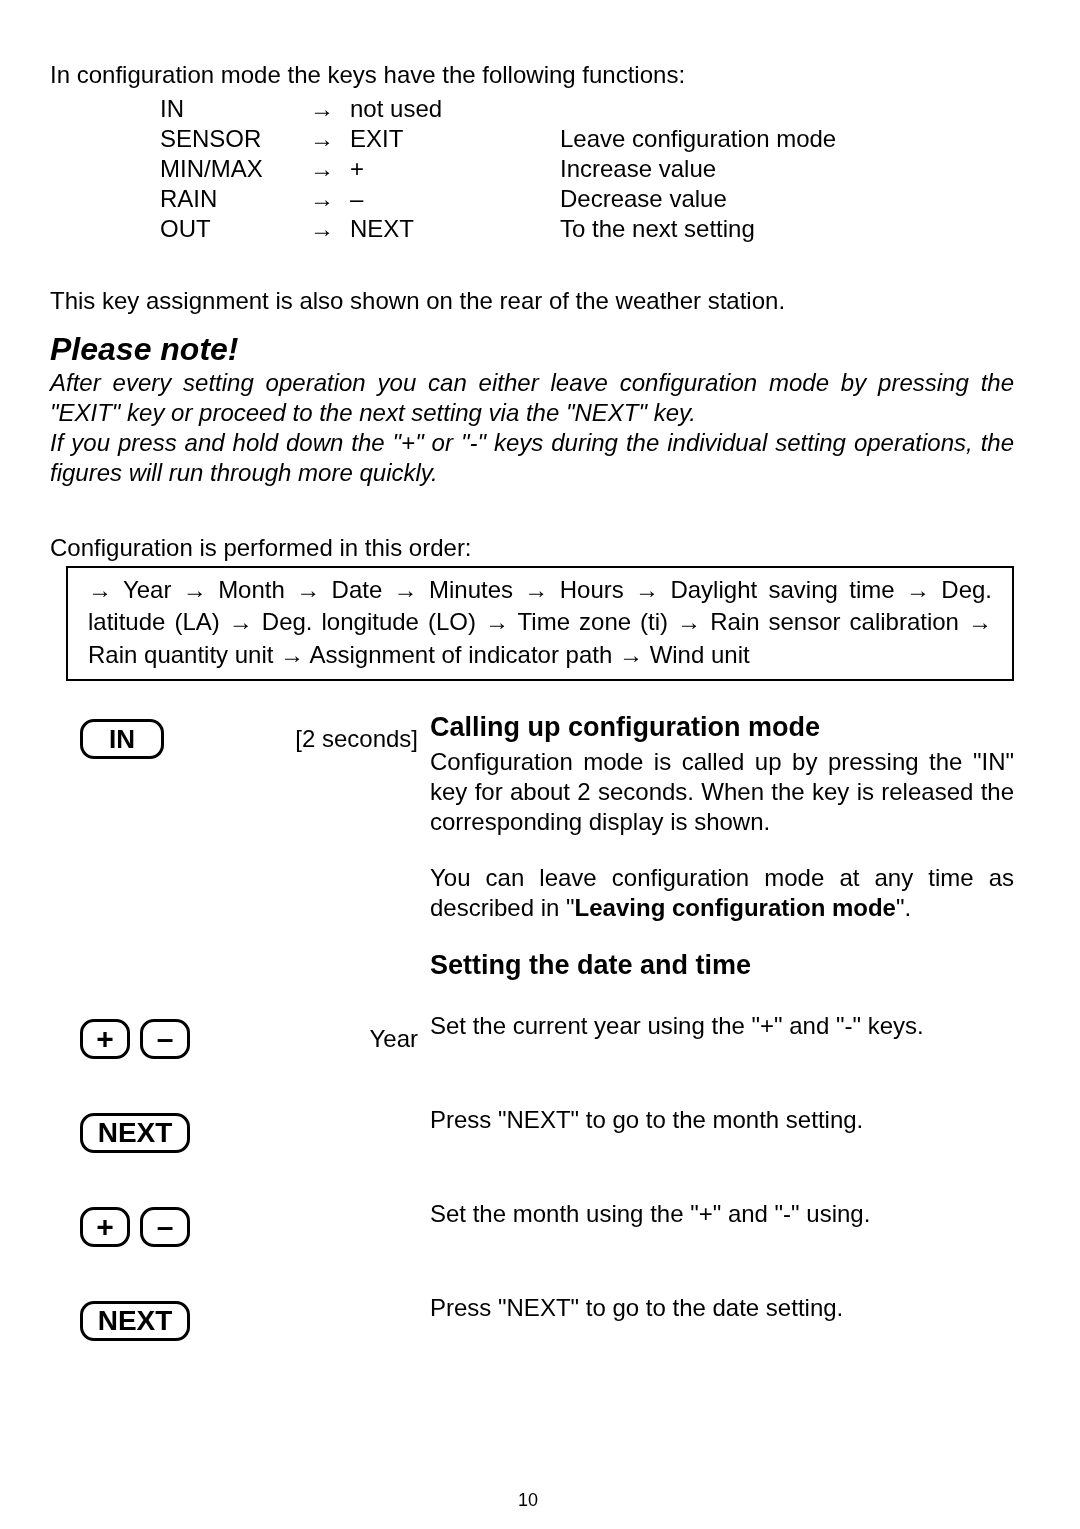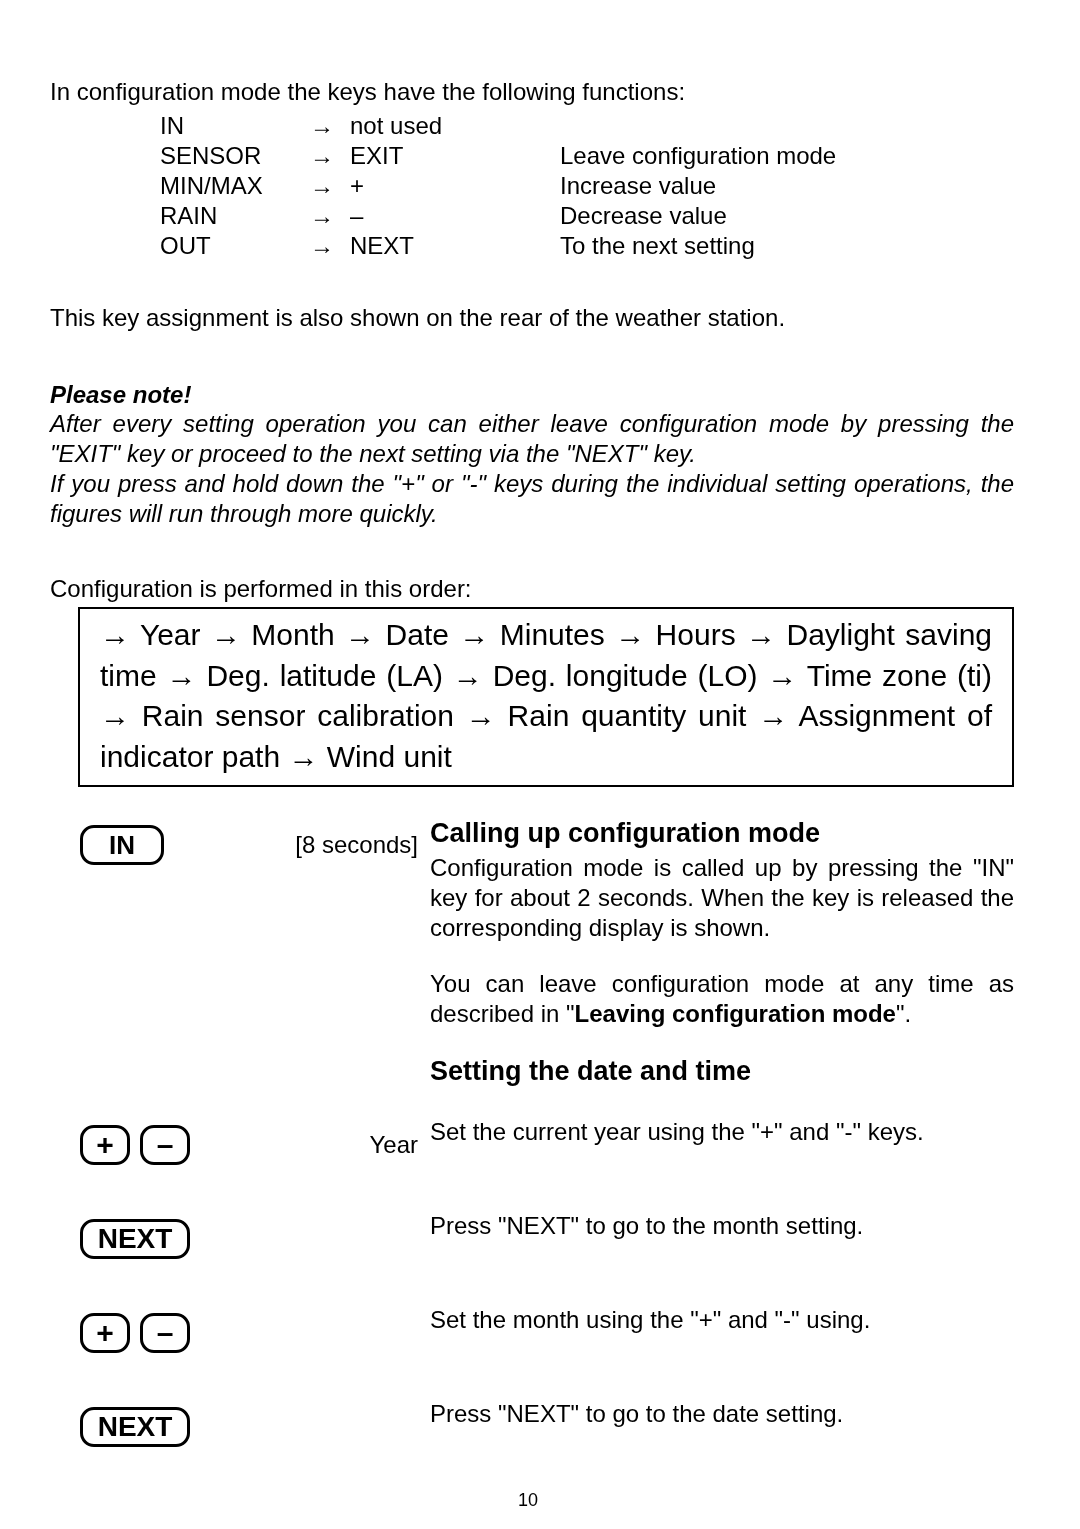--- a/index.html
+++ b/index.html
@@ -6,21 +6,21 @@
     margin: 0;
     padding: 0;
     background: #fff;
     font-family: Arial, Helvetica, sans-serif;
     color: #000;
   }
   .page {
     width: 1064px;
     min-height: 1529px;
     box-sizing: border-box;
-    padding: 77px 50px 40px 50px;
+    padding: 60px 50px 40px 50px;
     position: relative;
   }
   .intro {
     font-size: 24px;
     line-height: 1.25;
     margin-bottom: 4px;
   }
   .key-table {
     margin-left: 110px;
     font-size: 24px;
@@ -31,39 +31,39 @@
     line-height: 1.25;
   }
   .key-col1 { width: 150px; }
   .key-arrow { width: 40px; }
   .key-col2 { width: 210px; }
   .key-col3 { flex: 1; }
   .arrow::before { content: "\2192"; }
   .note-title {
     font-weight: bold;
     font-style: italic;
-    font-size: 24px;
-    margin-top: 48px;
+    font-size: 32px;
+    margin-top: 15px;
   }
   .note-body {
     font-style: italic;
     font-size: 24px;
     line-height: 1.25;
     text-align: justify;
   }
   .config-order-title {
     font-size: 24px;
     margin-top: 46px;
     margin-bottom: 4px;
   }
   .flow-box {
     border: 2px solid #000;
-    margin-left: 28px;
+    margin-left: 16px;
     padding: 6px 20px 8px 20px;
-    font-size: 30px;
+    font-size: 24px;
     line-height: 1.35;
     text-align: justify;
     position: relative;
   }
   .step-table {
     margin-top: 30px;
     display: flex;
     flex-direction: column;
     gap: 0;
   }
@@ -173,21 +173,21 @@
     <span>→ Year → Month → Date → Minutes → Hours → Daylight saving time → Deg. latitude (LA) → Deg. longitude (LO) → Time zone (ti) →  Rain sensor calibration → Rain quantity unit → Assignment of indicator path → Wind unit</span>
   </div>
 
   <div class="step-table">
 
     <div class="step-row">
       <div class="step-left">
         <div class="keygroup" style="margin-left:30px;">
           <span class="key-shape key-in">IN</span>
         </div>
-        <div class="left-label">[8 seconds]</div>
+        <div class="left-label">[2 seconds]</div>
       </div>
       <div class="step-right">
         <div class="heading">Calling up configuration mode</div>
         <div>Configuration mode is called up by pressing the "IN" key for about 2 seconds. When the key is released the corresponding display is shown.</div>
         <div class="spacer"></div>
         <div>
           <span>You can leave configuration mode at any time as described in "</span><b>Leaving configuration mode</b><span>".</span>
         </div>
         <div class="spacer"></div>
         <div class="heading">Setting the date and time</div>

